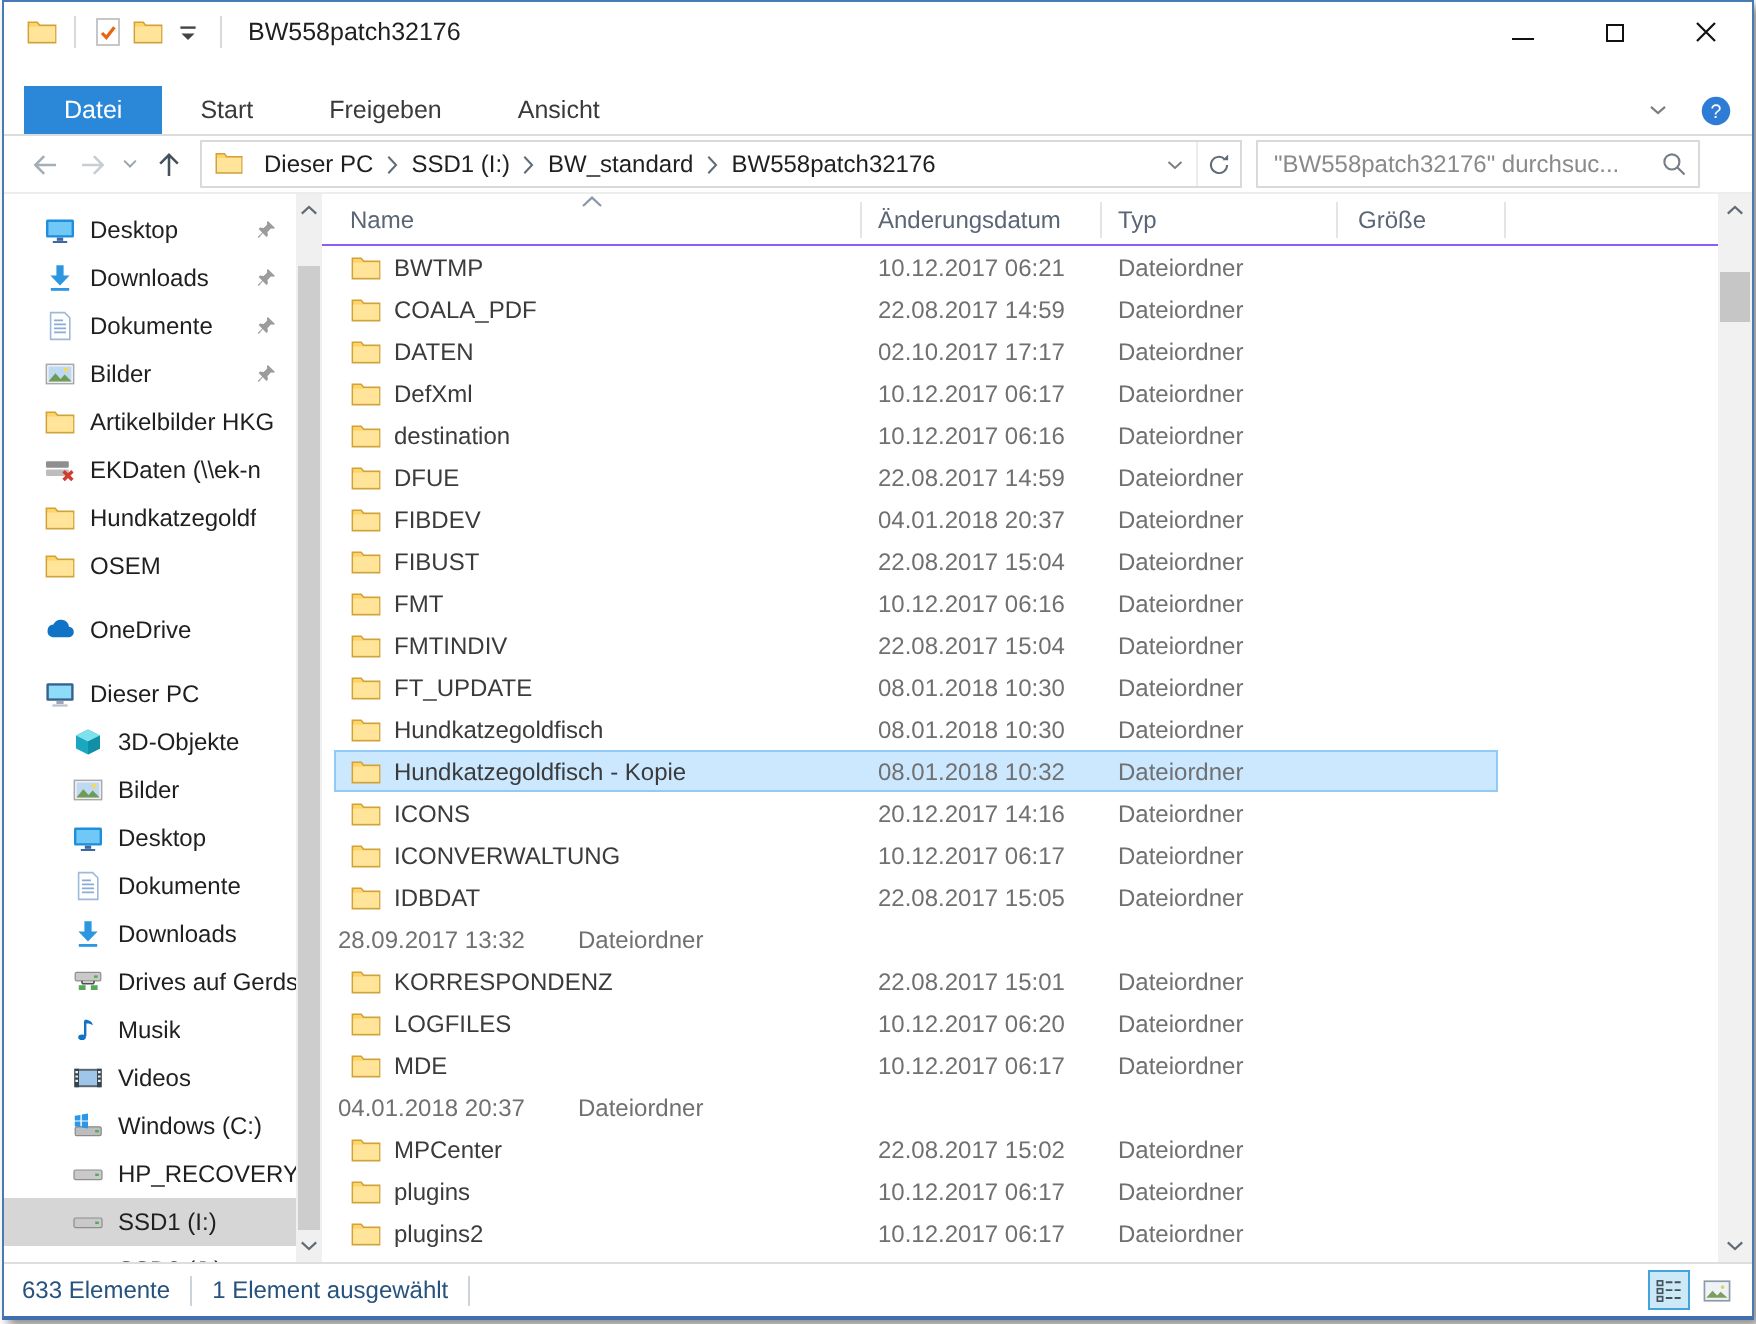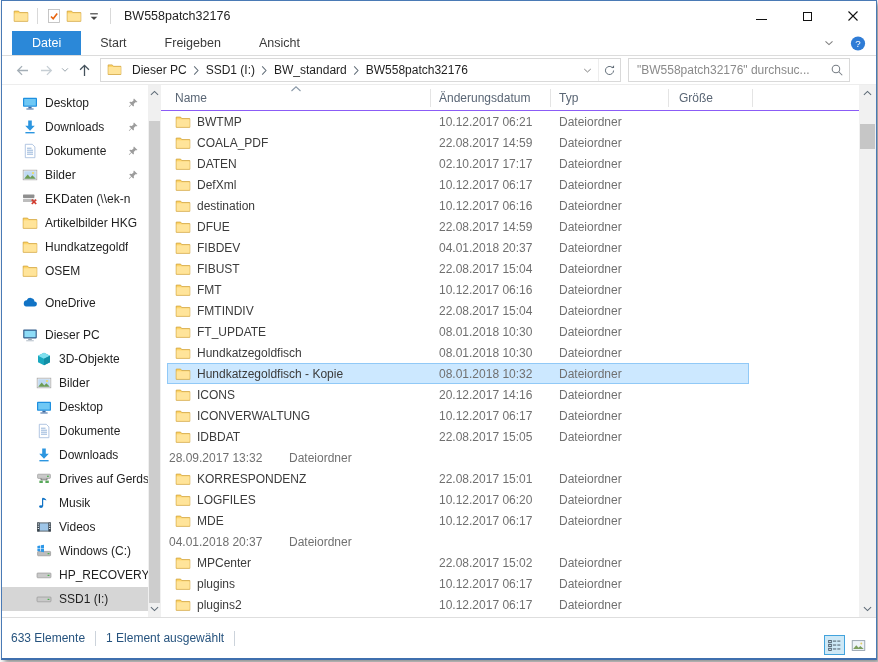--- a/index.html
+++ b/index.html
@@ -16,21 +16,21 @@
   .tb-icon,.tb-btn{width:20px; height:20px; display:flex; align-items:center; justify-content:center; flex:none;}
   .tb-icon svg,.tb-btn svg{width:16px;height:16px}
   .tb-sep{width:1px; height:16px; background:#d9d9d9; margin:0 6px; flex:none;}
   .tb-title{font-size:12.5px; color:#1f1f1f; margin-left:7px; white-space:nowrap;}
   .win-controls{margin-left:auto; display:flex; height:100%;}
   .wc{width:46px; height:100%; display:flex; align-items:center; justify-content:center;}
   .glyph-min{width:11px;height:1px;background:#111;display:block;margin-top:6px;}
   .glyph-max{width:9px;height:9px;border:1px solid #111;display:block;}
   .wc svg{width:12px;height:12px}
   
-  .tabsrow{height:25px; flex:none; display:flex; align-items:stretch; padding-left:10px; border-bottom:1px solid #dcdcdc; background:#fff;}
+  .tabsrow{height:25px; flex:none; display:flex; align-items:stretch; padding-left:10px; border-bottom:1px solid #dcdcdc; background:#fff;margin-top:12px;}
   .tab{display:flex; align-items:center; padding:0 19px; font-size:12.5px; color:#3a3a3a; cursor:default;}
   .tab.active{background:#2b88d8; color:#fff; padding:0 20px;}
   .tabs-right{margin-left:auto; display:flex; align-items:center; gap:13px; padding-right:10px;}
   .ric{width:16px;height:16px;display:flex;align-items:center;justify-content:center;}
   .ric svg{width:14px;height:14px}
   .help-ic svg{width:17px;height:17px}
   
   .toolbar{height:29px; flex:none; display:flex; align-items:center; padding:0 6px 0 8px; border-bottom:1px solid #ededed; background:#fff;}
   .navic{width:24px;height:24px;display:flex;align-items:center;justify-content:center;flex:none;}
   .navic svg{width:17px;height:17px}
@@ -89,21 +89,21 @@
   .row{height:21px; display:flex; align-items:center; position:relative; font-size:12px; cursor:default;}
   .row.selected::before{content:""; position:absolute; left:6px; top:0; bottom:0; width:580px; background:#cce8ff; border:1px solid #91c9f7;}
   .c{position:relative; z-index:1; white-space:nowrap; overflow:hidden; height:100%; display:flex; align-items:center;}
   .c.name{width:270px; padding-left:14px; color:#3b3b3b;}
   .c.date{width:120px; padding-left:8px; color:#707070;}
   .c.type{width:118px; padding-left:8px; color:#707070;}
   .c.size{width:84px; padding-left:10px; color:#707070;}
   .fic{width:16px;height:16px;margin-right:6px;flex:none}
   .fic svg{width:16px;height:16px}
   
-  .statusbar{height:41px; flex:none; border-top:1px solid #dedede; display:flex; align-items:center; padding-left:9px; font-size:12px; color:#26537e; position:relative; background:#fff;}
+  .statusbar{height:27px; flex:none; border-top:1px solid #dedede; display:flex; align-items:center; padding-left:9px; font-size:12px; color:#26537e; position:relative; background:#fff;}
   .ssep{width:1px; height:15px; background:#ccd3db; margin:0 10px;}
   .view-btns{position:absolute; right:7px; bottom:3px; display:flex; gap:3px;}
   .vb{width:21px; height:20px; display:flex; align-items:center; justify-content:center; border:1px solid transparent;}
   .vb.active{background:#cde8f6; border-color:#42a3dd;}
   .vb svg{width:15px;height:15px}
 </style>
 </head>
 <body>
 
 <div class="window">
@@ -320,36 +320,36 @@
           <span class="nav-label">Bilder</span>
           <span class="pin">
             <svg viewBox="0 0 16 16">
               <path d="M9.3 2l4.7 4.7-1.2.4-1.6-.1-2.2 2.3.3 2.4-1 .9-2.4-2.4-2.8 3.1-.7-.7 3.1-2.8L3.1 7.4l.9-1 2.4.3 2.3-2.2-.1-1.6z" fill="#9c9c9c"></path>
             </svg>
           </span>
         </div>
         <div class="nav-item">
           <span class="nav-ic">
             <svg viewBox="0 0 16 16">
+              <path d="M1.2 3.1h4.4l1.2 1.5h8v8.7H1.2z" fill="#ffd567" stroke="#cfa23c" stroke-width=".8"></path>
+              <path d="M1.6 5.3h13v7.5h-13z" fill="#ffe49a"></path>
+            </svg>
+          </span>
+          <span class="nav-label">Artikelbilder HKG</span>
+
+        </div>
+        <div class="nav-item">
+          <span class="nav-ic">
+            <svg viewBox="0 0 16 16">
               <rect x="1" y="3.6" width="11.4" height="3.3" rx=".6" fill="#8f8f8f"></rect>
               <rect x="1" y="7.7" width="11.4" height="3.3" rx=".6" fill="#bdbdbd"></rect>
               <path d="M9.8 8.6l4.4 4.4M14.2 8.6l-4.4 4.4" stroke="#d23b2f" stroke-width="1.7"></path>
             </svg>
           </span>
           <span class="nav-label">EKDaten (\\ek-n</span>
-
-        </div>
-        <div class="nav-item">
-          <span class="nav-ic">
-            <svg viewBox="0 0 16 16">
-              <path d="M1.2 3.1h4.4l1.2 1.5h8v8.7H1.2z" fill="#ffd567" stroke="#cfa23c" stroke-width=".8"></path>
-              <path d="M1.6 5.3h13v7.5h-13z" fill="#ffe49a"></path>
-            </svg>
-          </span>
-          <span class="nav-label">Artikelbilder HKG</span>
 
         </div>
         <div class="nav-item">
           <span class="nav-ic">
             <svg viewBox="0 0 16 16">
               <path d="M1.2 3.1h4.4l1.2 1.5h8v8.7H1.2z" fill="#ffd567" stroke="#cfa23c" stroke-width=".8"></path>
               <path d="M1.6 5.3h13v7.5h-13z" fill="#ffe49a"></path>
             </svg>
           </span>
           <span class="nav-label">Hundkatzegoldf</span>

